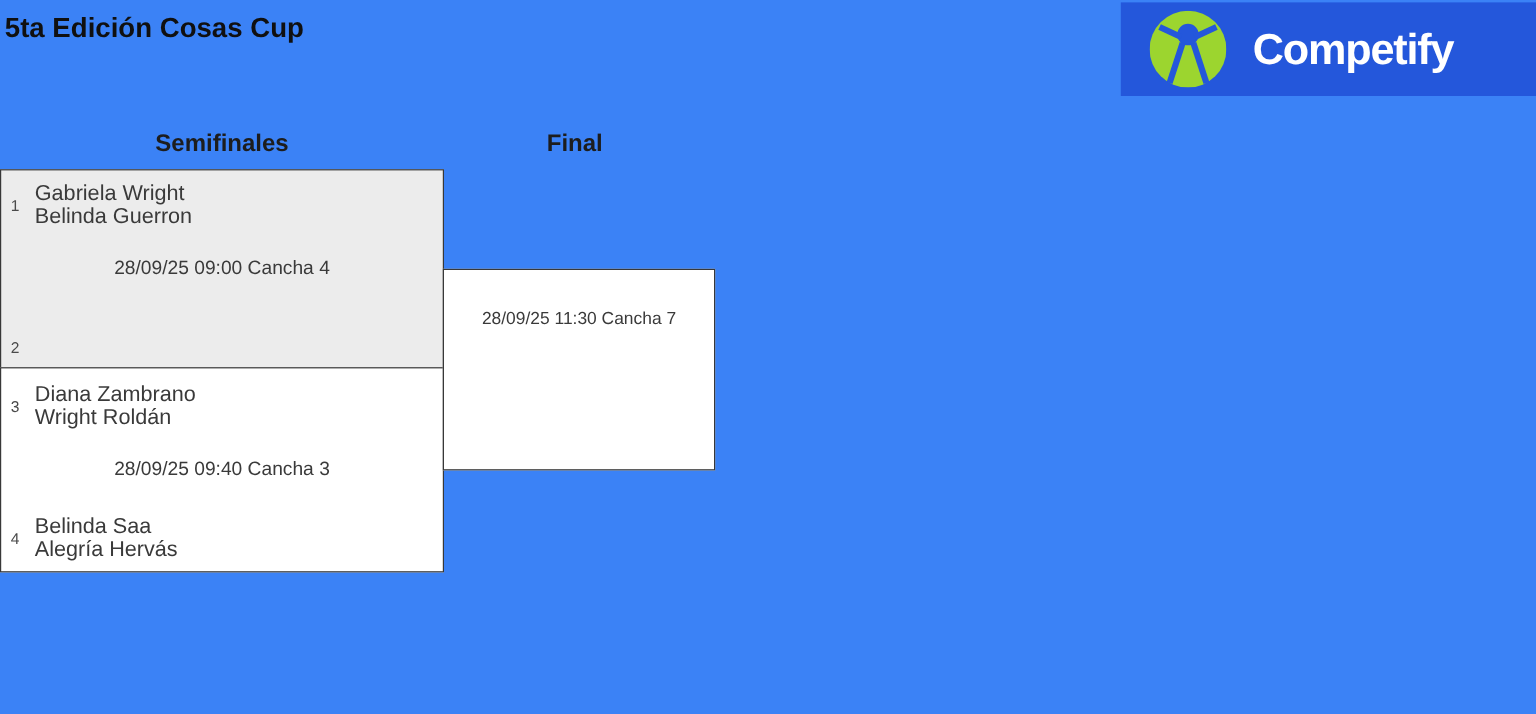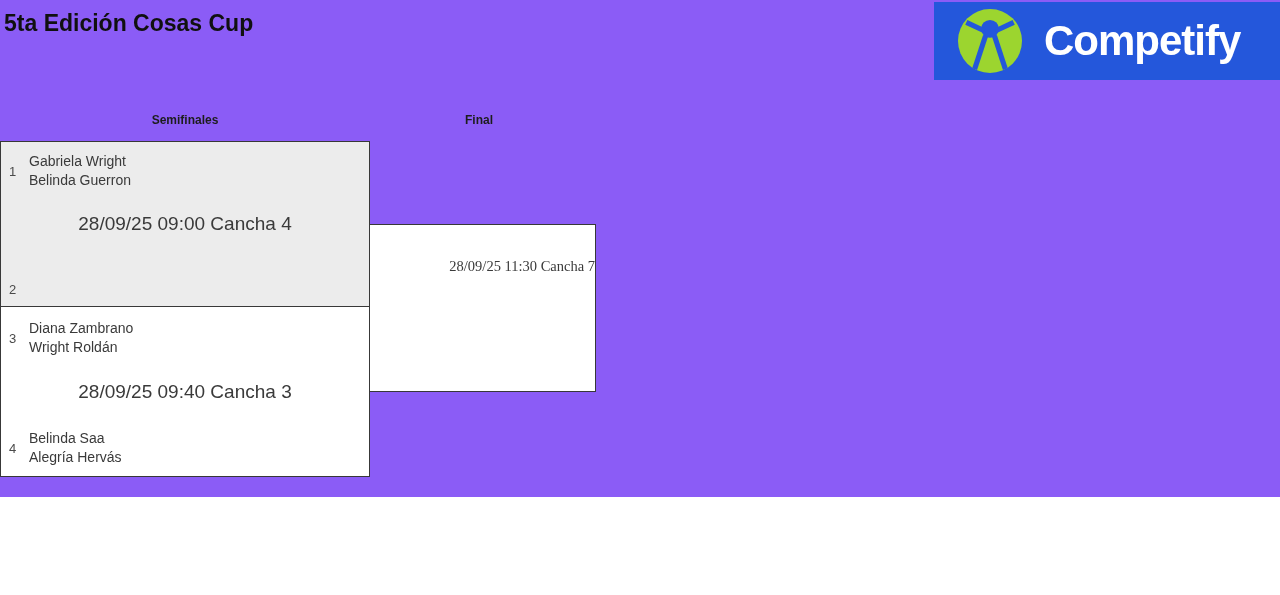--- a/index.html
+++ b/index.html
@@ -1,20 +1,20 @@
 <!DOCTYPE html>
 <html><head>
 <meta charset="utf-8">
 <style>
   html, body { margin: 0; padding: 0; background: #ffffff; }
   #page {
     position: relative;
     width: 1280px;
-    height: 497px;
-    background: #8b5cf6;
+    height: 595px;
+    background: #3b82f6;
     font-family: "Liberation Sans", sans-serif;
     overflow: hidden;
   }
 
   
   .title-block {
     position: absolute;
     left: 4px;
     top: 7px;
   }
@@ -43,31 +43,31 @@
     width: 64px;
     height: 64px;
     display: block;
   }
   .logo-text {
     position: absolute;
     left: 110px;
     top: 50%;
     transform: translateY(-50%);
     color: #ffffff;
-    font-size: 42px;
+    font-size: 36px;
     font-weight: 800;
     letter-spacing: -1px;
     white-space: nowrap;
   }
 
   
   .round-header {
     position: absolute;
     top: 109px;
-    font-size: 12px;
+    font-size: 20px;
     font-weight: 600;
     color: #1d1d1d;
     text-align: center;
     line-height: 22px;
   }
   #rh-semifinals { left: 0; width: 370px; }
   #rh-final      { left: 366px; width: 226px; }
 
   .match-card {
     position: absolute;
@@ -104,47 +104,46 @@
 
   .seed {
     width: 14px;
     flex: 0 0 14px;
     font-size: 13px;
     color: #4a4a4a;
     text-align: left;
   }
   .players { padding-left: 6px; }
   .player-name {
-    font-size: 14px;
+    font-size: 18px;
     line-height: 19px;
     color: #3a3a3a;
     white-space: nowrap;
   }
 
   .match-info {
     position: absolute;
     left: 0;
     right: 0;
     top: 50%;
     transform: translateY(-50%);
     text-align: center;
-    font-size: 19px;
+    font-size: 16px;
     color: #3a3a3a;
     white-space: nowrap;
   }
   .final-info {
     position: absolute;
     left: 0;
     right: 0;
     top: 33px;
-    text-align: right;
+    text-align: center;
     font-size: 14.5px;
     color: #3a3a3a;
     white-space: nowrap;
-    font-family: Liberation Serif, serif;
   }
 </style>
 </head>
 <body>
 
 <div id="page">
 
   <div class="title-block">
     <div class="title-line">5ta Edición Cosas Cup</div>
   </div>

